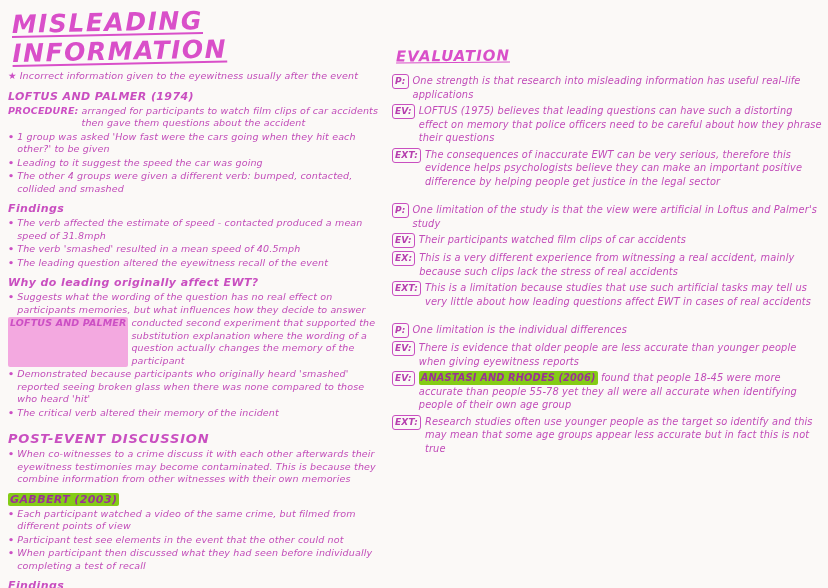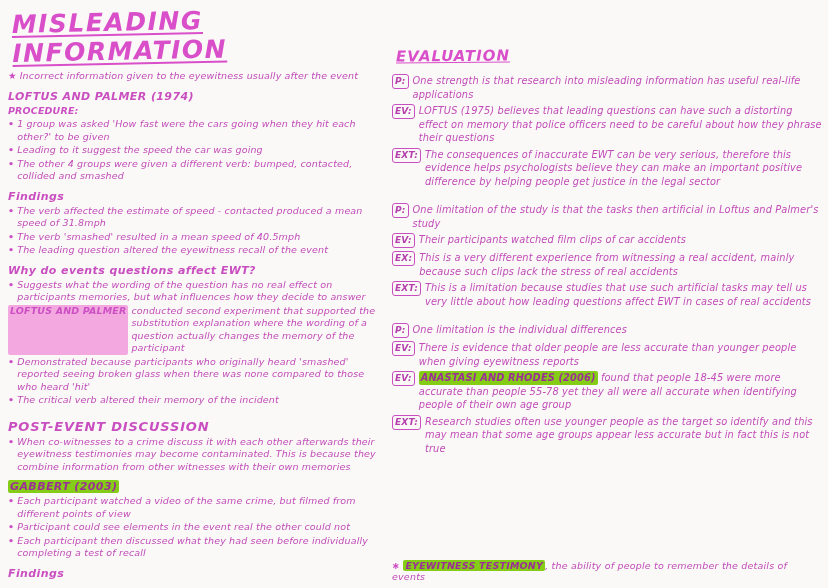--- a/index.html
+++ b/index.html
@@ -152,20 +152,21 @@
     <div class="title">MISLEADING INFORMATION</div>
 
     <div class="bullet">
       <span class="mark">★</span>
       <span class="txt">Incorrect information given to the eyewitness usually after the event</span>
     </div>
 
     <div class="sec-head">LOFTUS AND PALMER (1974)</div>
     <div class="bullet">
       <span class="mark">PROCEDURE:</span>
+      <span class="txt">arranged for participants to watch film clips of car accidents then gave them questions about the accident</span>
     </div>
     <div class="bullet">
       <span class="mark">•</span>
       <span class="txt">1 group was asked 'How fast were the cars going when they hit each other?' to be given</span>
     </div>
     <div class="bullet">
       <span class="mark">•</span>
       <span class="txt">Leading to it suggest the speed the car was going</span>
     </div>
     <div class="bullet">
@@ -180,21 +181,21 @@
     </div>
     <div class="bullet">
       <span class="mark">•</span>
       <span class="txt">The verb 'smashed' resulted in a mean speed of 40.5mph</span>
     </div>
     <div class="bullet">
       <span class="mark">•</span>
       <span class="txt">The leading question altered the eyewitness recall of the event</span>
     </div>
 
-    <div class="sec-head">Why do events questions affect EWT?</div>
+    <div class="sec-head">Why do leading originally affect EWT?</div>
     <div class="bullet">
       <span class="mark">•</span>
       <span class="txt">Suggests what the wording of the question has no real effect on participants memories, but what influences how they decide to answer</span>
     </div>
     <div class="bullet">
       <span class="mark hl-y">LOFTUS AND PALMER</span>
       <span class="txt">conducted second experiment that supported the substitution explanation where the wording of a question actually changes the memory of the participant</span>
     </div>
     <div class="bullet">
       <span class="mark">•</span>
@@ -211,25 +212,25 @@
       <span class="txt">When co-witnesses to a crime discuss it with each other afterwards their eyewitness testimonies may become contaminated. This is because they combine information from other witnesses with their own memories</span>
     </div>
 
     <div class="sec-head"><span class="hl">GABBERT (2003)</span></div>
     <div class="bullet">
       <span class="mark">•</span>
       <span class="txt">Each participant watched a video of the same crime, but filmed from different points of view</span>
     </div>
     <div class="bullet">
       <span class="mark">•</span>
-      <span class="txt">Participant could see elements in the event real the other could not</span>
-    </div>
-    <div class="bullet">
-      <span class="mark">•</span>
-      <span class="txt">Each participant then discussed what they had seen before individually completing a test of recall</span>
+      <span class="txt">Participant test see elements in the event that the other could not</span>
+    </div>
+    <div class="bullet">
+      <span class="mark">•</span>
+      <span class="txt">When participant then discussed what they had seen before individually completing a test of recall</span>
     </div>
 
     <div class="sec-head">Findings</div>
 
   </div>
 
   <div class="col-right">
     <div class="eval-title">EVALUATION</div>
 
     <div class="para">
@@ -242,21 +243,21 @@
     </div>
     <div class="para">
       <span class="tag">EXT:</span>
       <span class="body">The consequences of inaccurate EWT can be very serious, therefore this evidence helps psychologists believe they can make an important positive difference by helping people get justice in the legal sector</span>
     </div>
 
     <div class="gap"></div>
 
     <div class="para">
       <span class="tag">P:</span>
-      <span class="body">One limitation of the study is that the tasks then artificial in Loftus and Palmer's study</span>
+      <span class="body">One limitation of the study is that the view were artificial in Loftus and Palmer's study</span>
     </div>
     <div class="para">
       <span class="tag">EV:</span>
       <span class="body">Their participants watched film clips of car accidents</span>
     </div>
     <div class="para">
       <span class="tag">EX:</span>
       <span class="body">This is a very different experience from witnessing a real accident, mainly because such clips lack the stress of real accidents</span>
     </div>
     <div class="para">
@@ -281,18 +282,14 @@
         
         <span> found that people 18-45 were more accurate than people 55-78 yet they all were all accurate when identifying people of their own age group</span>
       </span>
     </div>
     <div class="para">
       <span class="tag">EXT:</span>
       <span class="body">Research studies often use younger people as the target so identify and this may mean that some age groups appear less accurate but in fact this is not true</span>
     </div>
   </div>
 
-  <div class="footer">
-    <span class="star">∗</span>
-    <span class="hl">EYEWITNESS TESTIMONY</span><span>, the ability of people to remember the details of events</span>
-  </div>
 
 </div>
 
 </body></html>

